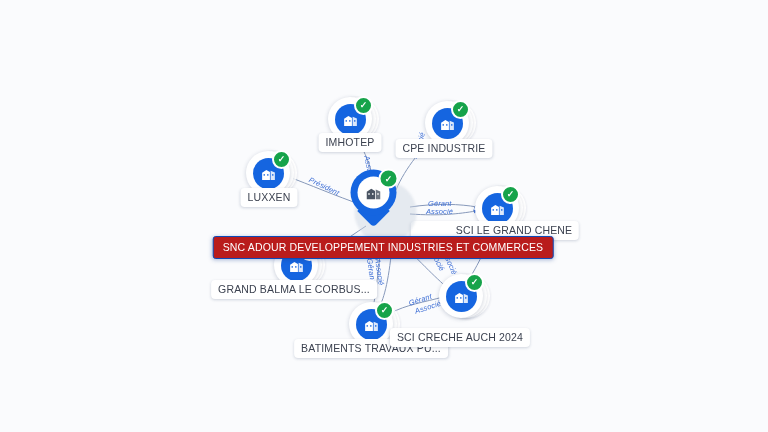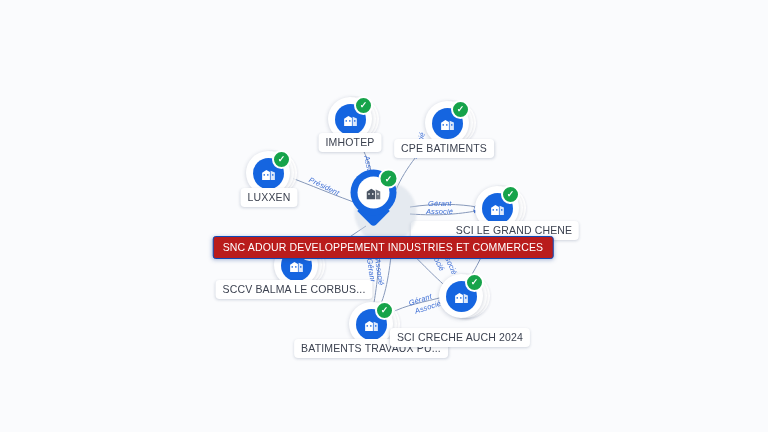--- a/index.html
+++ b/index.html
@@ -171,21 +171,21 @@
             <path d="M15 21V8l6 2.5V21z" fill="#fff" opacity=".85"></path>
             <rect x="5" y="13" width="2" height="2" fill="#1565E0"></rect>
             <rect x="10" y="13" width="2" height="2" fill="#1565E0"></rect>
             <rect x="17" y="13" width="2" height="2" fill="#1565E0"></rect>
           </svg>
         </div>
       </div>
       <div class="badge ok">✓</div>
     </div>
   </div>
-  <div class="lbl" style="left:444px;top:139px;">CPE BATIMENTS</div>
+  <div class="lbl" style="left:444px;top:139px;">CPE INDUSTRIE</div>
 
   <div class="node" style="left:268px;top:173px;">
     <div class="stack">
       <div class="disc">
         <div class="inner">
           <svg width="17" height="17" viewBox="0 0 24 24" fill="none">
             <path d="M3 21V11l6-4 5 3v11z" fill="#fff"></path>
             <path d="M15 21V8l6 2.5V21z" fill="#fff" opacity=".85"></path>
             <rect x="5" y="13" width="2" height="2" fill="#1565E0"></rect>
             <rect x="10" y="13" width="2" height="2" fill="#1565E0"></rect>
@@ -225,21 +225,21 @@
             <path d="M15 21V8l6 2.5V21z" fill="#fff" opacity=".85"></path>
             <rect x="5" y="13" width="2" height="2" fill="#1565E0"></rect>
             <rect x="10" y="13" width="2" height="2" fill="#1565E0"></rect>
             <rect x="17" y="13" width="2" height="2" fill="#1565E0"></rect>
           </svg>
         </div>
       </div>
       <div class="badge ko">✕</div>
     </div>
   </div>
-  <div class="lbl" style="left:294px;top:280px;">SCCV BALMA LE CORBUS...</div>
+  <div class="lbl" style="left:294px;top:280px;">GRAND BALMA LE CORBUS...</div>
 
   <div class="node" style="left:371px;top:324px;">
     <div class="stack">
       <div class="disc">
         <div class="inner">
           <svg width="17" height="17" viewBox="0 0 24 24" fill="none">
             <path d="M3 21V11l6-4 5 3v11z" fill="#fff"></path>
             <path d="M15 21V8l6 2.5V21z" fill="#fff" opacity=".85"></path>
             <rect x="5" y="13" width="2" height="2" fill="#1565E0"></rect>
             <rect x="10" y="13" width="2" height="2" fill="#1565E0"></rect>

